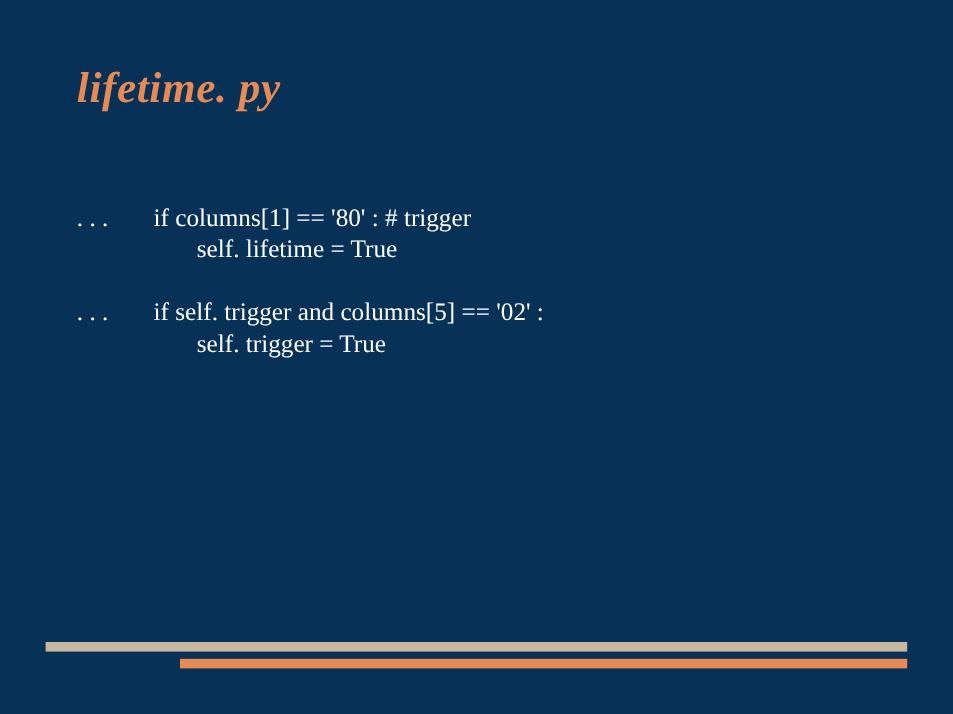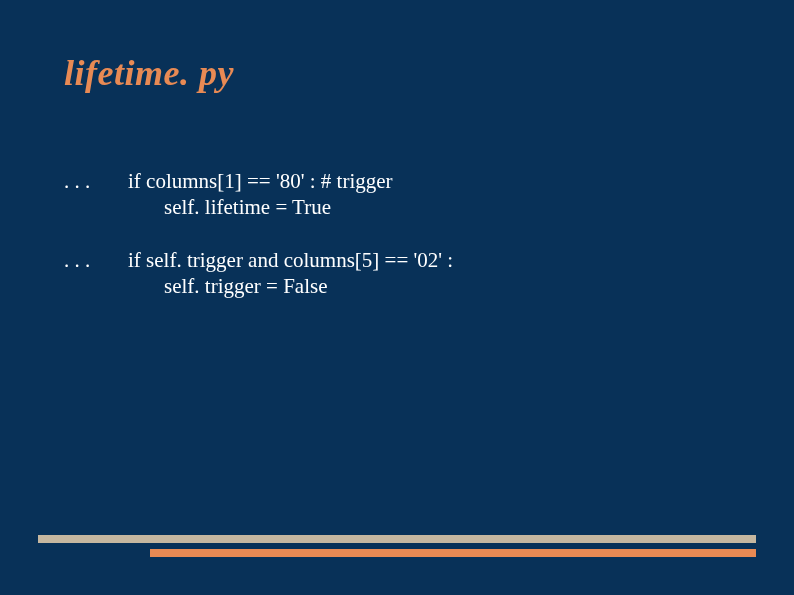--- a/index.html
+++ b/index.html
@@ -88,21 +88,21 @@
         <div class="line indent1">if columns[1] == '80' : # trigger</div>
         <div class="line indent2">self. lifetime = True</div>
         <div class="blank"></div>
       </div>
     </div>
 
     <div class="row">
       <div class="ellipsis">. . .</div>
       <div class="codeblock">
         <div class="line indent1">if self. trigger and columns[5] == '02' :</div>
-        <div class="line indent2">self. trigger = False</div>
+        <div class="line indent2">self. trigger = True</div>
       </div>
     </div>
 
   </div>
 
   <div class="bars">
     <div class="bar-light" style="left:38px; width:718px; bottom:14px;"></div>
     <div class="bar-orange" style="left:150px; width:606px; bottom:0px;"></div>
   </div>
 

